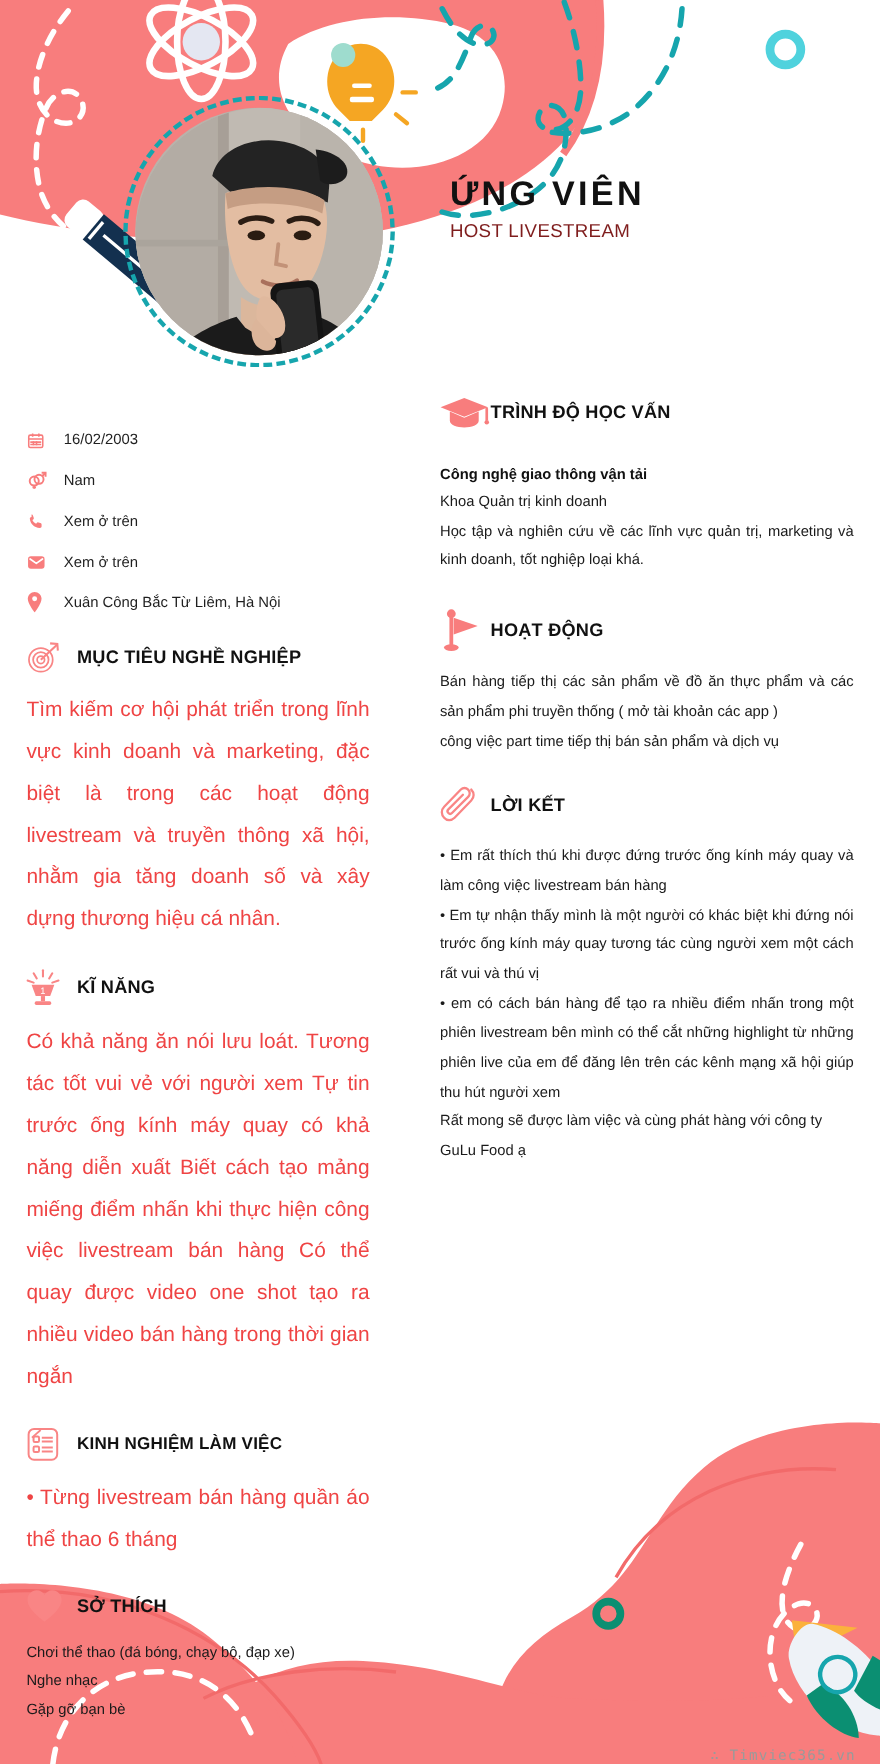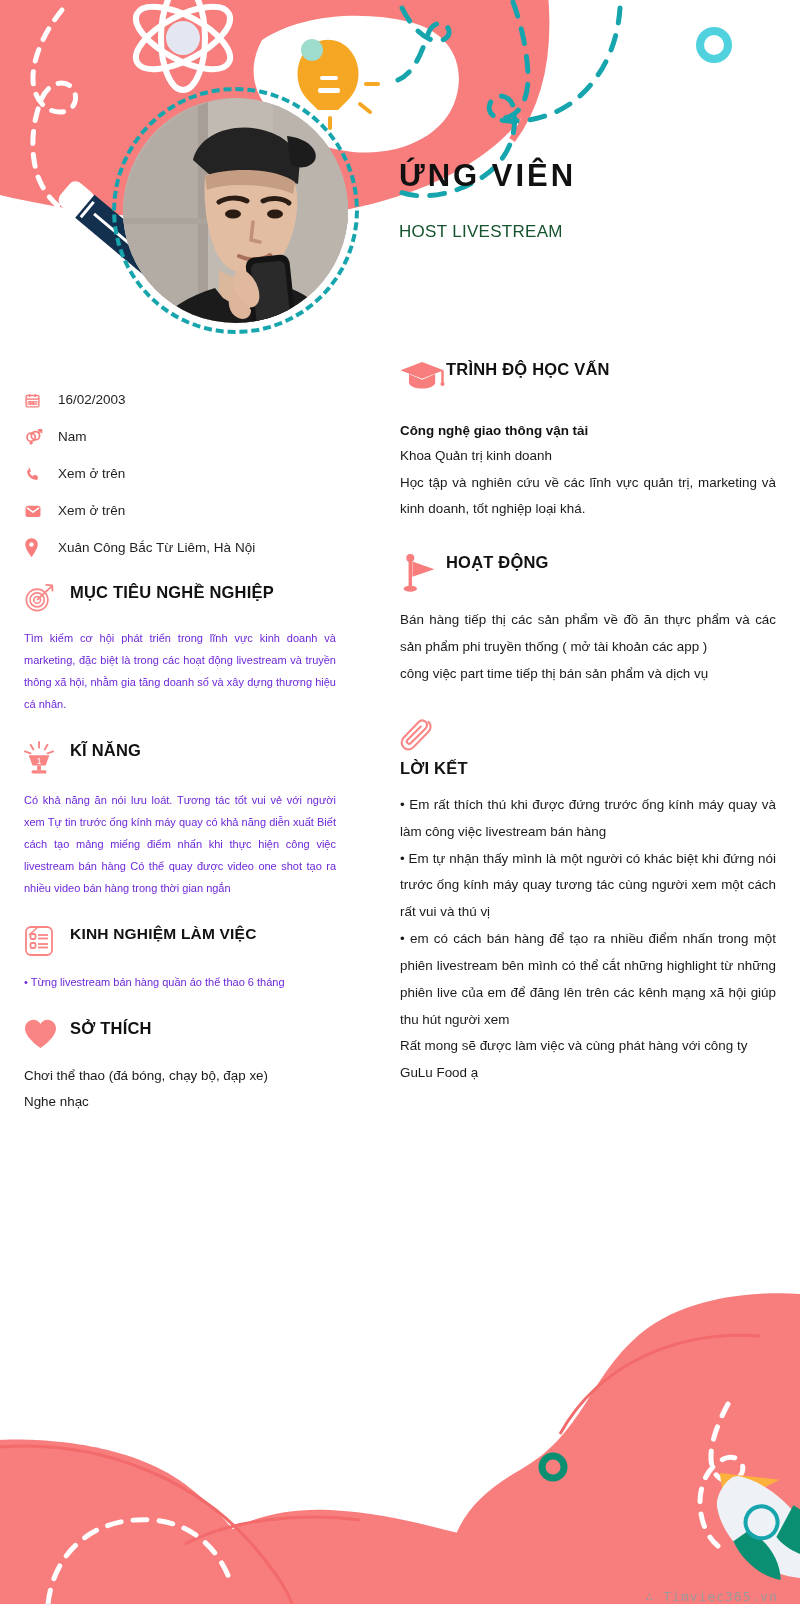--- a/index.html
+++ b/index.html
@@ -44,34 +44,34 @@
     border-radius: 50%;
     overflow: hidden;
     position: relative;
     background: #b9b3ab;
   }
   .avatar-photo svg { display: block; }
 
   
   .name-block {
     position: absolute;
-    left: 399px; top: 157px;
+    left: 409px; top: 157px;
     z-index: 6;
   }
   .cand-name {
     font-size: 31px;
     font-weight: bold;
     letter-spacing: 3px;
     color: #111111;
     line-height: 1.25;
   }
   .cand-role {
-    margin-top: 26px;
+    margin-top: 4px;
     font-size: 17px;
-    color: #14532d;
+    color: #7f1d1d;
     letter-spacing: 0.3px;
   }
 
   
   .col-left {
     position: absolute;
     left: 24px; top: 372px;
     width: 312px;
     z-index: 4;
   }
@@ -98,21 +98,21 @@
   }
   .contact-txt {
     font-size: 13.5px;
     color: #1f1f1f;
     line-height: 1.3;
   }
 
   
   .sec-head {
     display: flex;
-    align-items: flex-start;
+    align-items: center;
     margin-top: 26px;
     margin-bottom: 14px;
   }
   .sec-ico {
     width: 46px;
     flex: 0 0 46px;
     display: flex;
     align-items: center;
     justify-content: flex-start;
   }
@@ -120,22 +120,22 @@
     font-size: 16.5px;
     font-weight: bold;
     color: #111111;
     letter-spacing: 0.2px;
     white-space: nowrap;
   }
   .sec-title.sm { font-size: 15.5px; }
 
   
   .body-txt {
-    font-size: 11px;
-    color: #6d28d9;
+    font-size: 19px;
+    color: #ef4444;
     line-height: 2.0;
     text-align: justify;
   }
   .body-bold {
     font-size: 13.4px;
     font-weight: bold;
     color: #111111;
     line-height: 1.9;
   }
   .body-line {
@@ -394,20 +394,21 @@
     <div class="sec-head">
       <span class="sec-ico">
         <svg width="33" height="30" viewBox="0 0 34 31" fill="#f98585">
           <path d="M17 30 C17 30 1 19.5 1 9.8 C1 4.4 5.2 0.8 9.6 0.8 C13 0.8 15.6 2.8 17 5.2 C18.4 2.8 21 0.8 24.4 0.8 C28.8 0.8 33 4.4 33 9.8 C33 19.5 17 30 17 30 Z"></path>
         </svg>
       </span>
       <span class="sec-title">SỞ THÍCH</span>
     </div>
     <div class="body-line">Chơi thể thao (đá bóng, chạy bộ, đạp xe)</div>
     <div class="body-line">Nghe nhạc</div>
+    <div class="body-line">Gặp gỡ bạn bè</div>
   </div>
 
   <div class="col-right">
 
     <div class="sec-head" style="margin-top:0;">
       <span class="sec-ico">
         <svg width="46" height="30" viewBox="0 0 48 32">
           <path d="M23 2 L46 11 L23 20 L0 11 Z" fill="#f87d7d"></path>
           <path d="M9 15 L9 24 C9 28 16 30.5 23 30.5 C30 30.5 37 28 37 24 L37 15 L23 21 Z" fill="#f87d7d"></path>
           <rect x="43.5" y="11" width="2.6" height="13" rx="1.3" fill="#f87d7d"></rect>
@@ -428,21 +429,21 @@
           <circle cx="10.8" cy="5.2" r="4.2" fill="#f87d7d"></circle>
           <path d="M13 9 L36 17 L13 25 Z" fill="#f87d7d"></path>
           <ellipse cx="10.8" cy="37.5" rx="7" ry="3.2" fill="#f87d7d"></ellipse>
         </svg>
       </span>
       <span class="sec-title">HOẠT ĐỘNG</span>
     </div>
     <div class="r-just">Bán hàng tiếp thị các sản phẩm về đồ ăn thực phẩm và các sản phẩm phi truyền thống ( mở tài khoản các app )</div>
     <div class="body-line"> công việc part time tiếp thị bán sản phẩm và dịch vụ</div>
 
-    <div class="sec-head" style="margin-top:26px;flex-direction:column;">
+    <div class="sec-head" style="margin-top:26px;">
       <span class="sec-ico">
         <svg width="36" height="38" viewBox="0 0 38 40" fill="none" stroke="#f98585" stroke-width="2.2" stroke-linecap="round">
           <path d="M30 5 C33 8 33 12.5 30 15.5 L14 32 C11 35 6.5 35 4 32 C1 29 1 24.5 4 21.5 L20 5 C22 3 25 3 27 5 C29 7 29 10 27 12 L11.5 27.5 C10.5 28.5 9 28.5 8 27.5 C7 26.5 7 25 8 24 L22 10"></path>
         </svg>
       </span>
       <span class="sec-title">LỜI KẾT</span>
     </div>
     <div class="r-just">• Em rất thích thú khi được đứng trước ống kính máy quay và làm công việc livestream bán hàng</div>
     <div class="r-just">• Em tự nhận thấy mình là một người có khác biệt khi đứng nói trước ống kính máy quay tương tác cùng người xem một cách rất vui và thú vị</div>
     <div class="r-just">• em có cách bán hàng để tạo ra nhiều điểm nhấn trong một phiên livestream bên mình có thể cắt những highlight từ những phiên live của em để đăng lên trên các kênh mạng xã hội giúp thu hút người xem</div>

